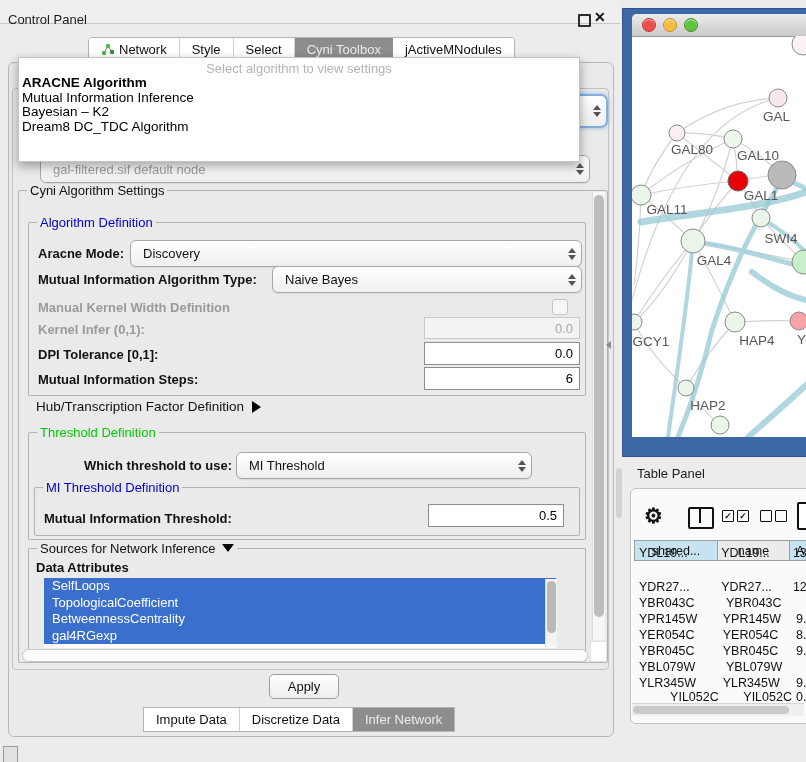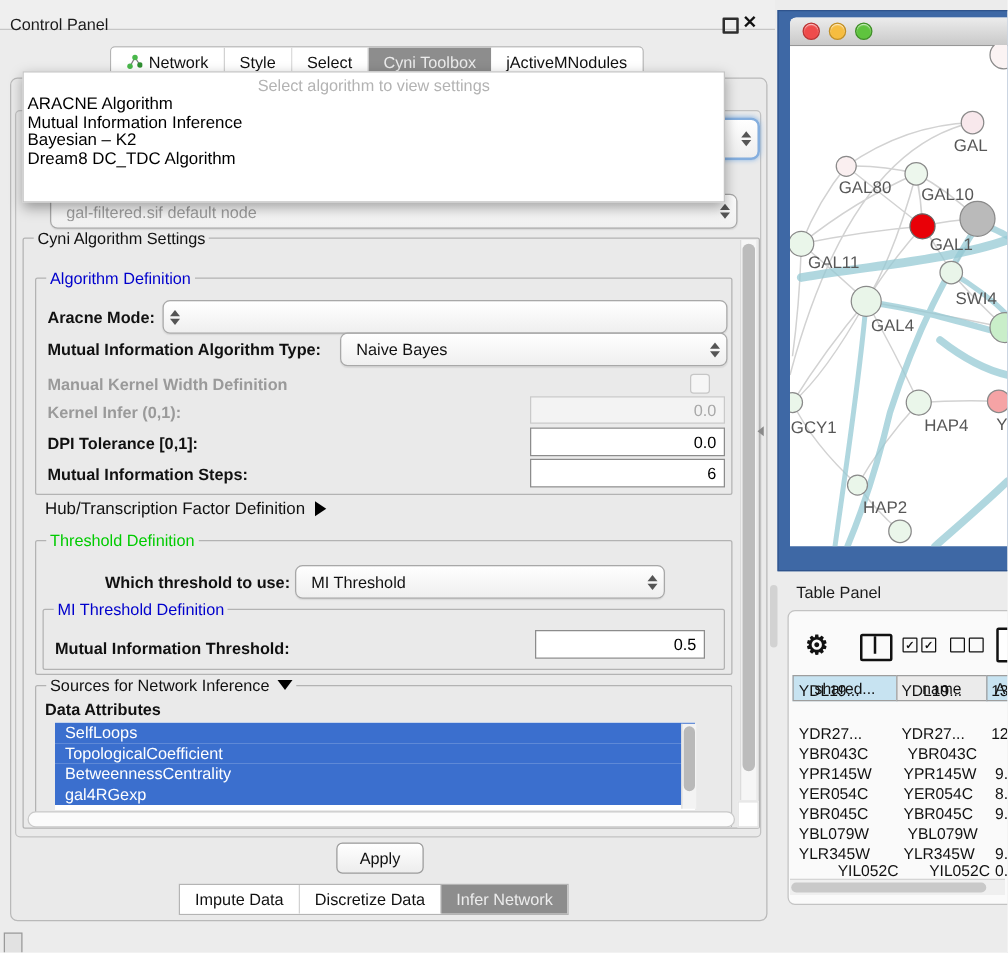--- a/index.html
+++ b/index.html
@@ -33,21 +33,21 @@
   .spin{display:flex;flex-direction:column;align-items:center;justify-content:center;width:18px;gap:2px;}
   .spin i{display:block;width:0;height:0;border-left:4px solid transparent;border-right:4px solid transparent;}
   .spin .up{border-bottom:5px solid #555;}
   .spin .dn{border-top:5px solid #555;}
 
   
   .popup{left:18px;top:57px;width:560px;height:103px;background:#fff;border:1px solid #c4c4c4;
          box-shadow:0 4px 10px rgba(0,0,0,.35);z-index:40;}
   .popup .ph{text-align:center;color:#b3b3b3;font-size:13px;padding-top:3px;}
   .popup .item{font-size:13.5px;line-height:14.5px;padding-left:3px;color:#000;white-space:nowrap;}
-  .popup .item.b{font-weight:normal;}
+  .popup .item.b{font-weight:bold;}
 
   .combo-sliver{left:566px;top:94px;width:38px;height:30px;border:2px solid #84aede;border-radius:7px;
                 background:linear-gradient(#fff,#eee);box-shadow:0 0 4px #8ab6e6;display:flex;justify-content:flex-end;align-items:center;z-index:10;}
   .gal-combo{left:40px;top:155px;width:548px;height:26px;z-index:5;}
   .gal-combo .val{color:#9c9c9c;}
 
   
   .fs{border:1px solid #b3b3b3;border-radius:2px;}
   .legend{position:absolute;top:-8px;left:8px;background:#eaeaea;padding:0 3px;font-size:13px;white-space:nowrap;}
   .legend.blue{color:#0000cc;}
@@ -176,20 +176,21 @@
 
   <div class="abs fs" style="left:18px;top:190px;width:588px;height:471px;">
     <span class="legend">Cyni Algorithm Settings</span>
   </div>
 
   <div class="abs fs" style="left:28px;top:222px;width:556px;height:172px;">
     <span class="legend blue">Algorithm Definition</span>
   </div>
   <div class="abs lbl" style="left:38px;top:246px;">Aracne Mode:</div>
   <div class="abs combo" style="left:130px;top:240px;width:450px;height:25px;">
+    <span class="val">Discovery</span>
     <span class="spin">
         <i class="up"></i>
         <i class="dn"></i>
       </span>
   </div>
   <div class="abs lbl" style="left:38px;top:272px;">Mutual Information Algorithm Type:</div>
   <div class="abs combo" style="left:272px;top:266px;width:308px;height:25px;">
     <span class="val">Naive Bayes</span>
     <span class="spin">
         <i class="up"></i>

